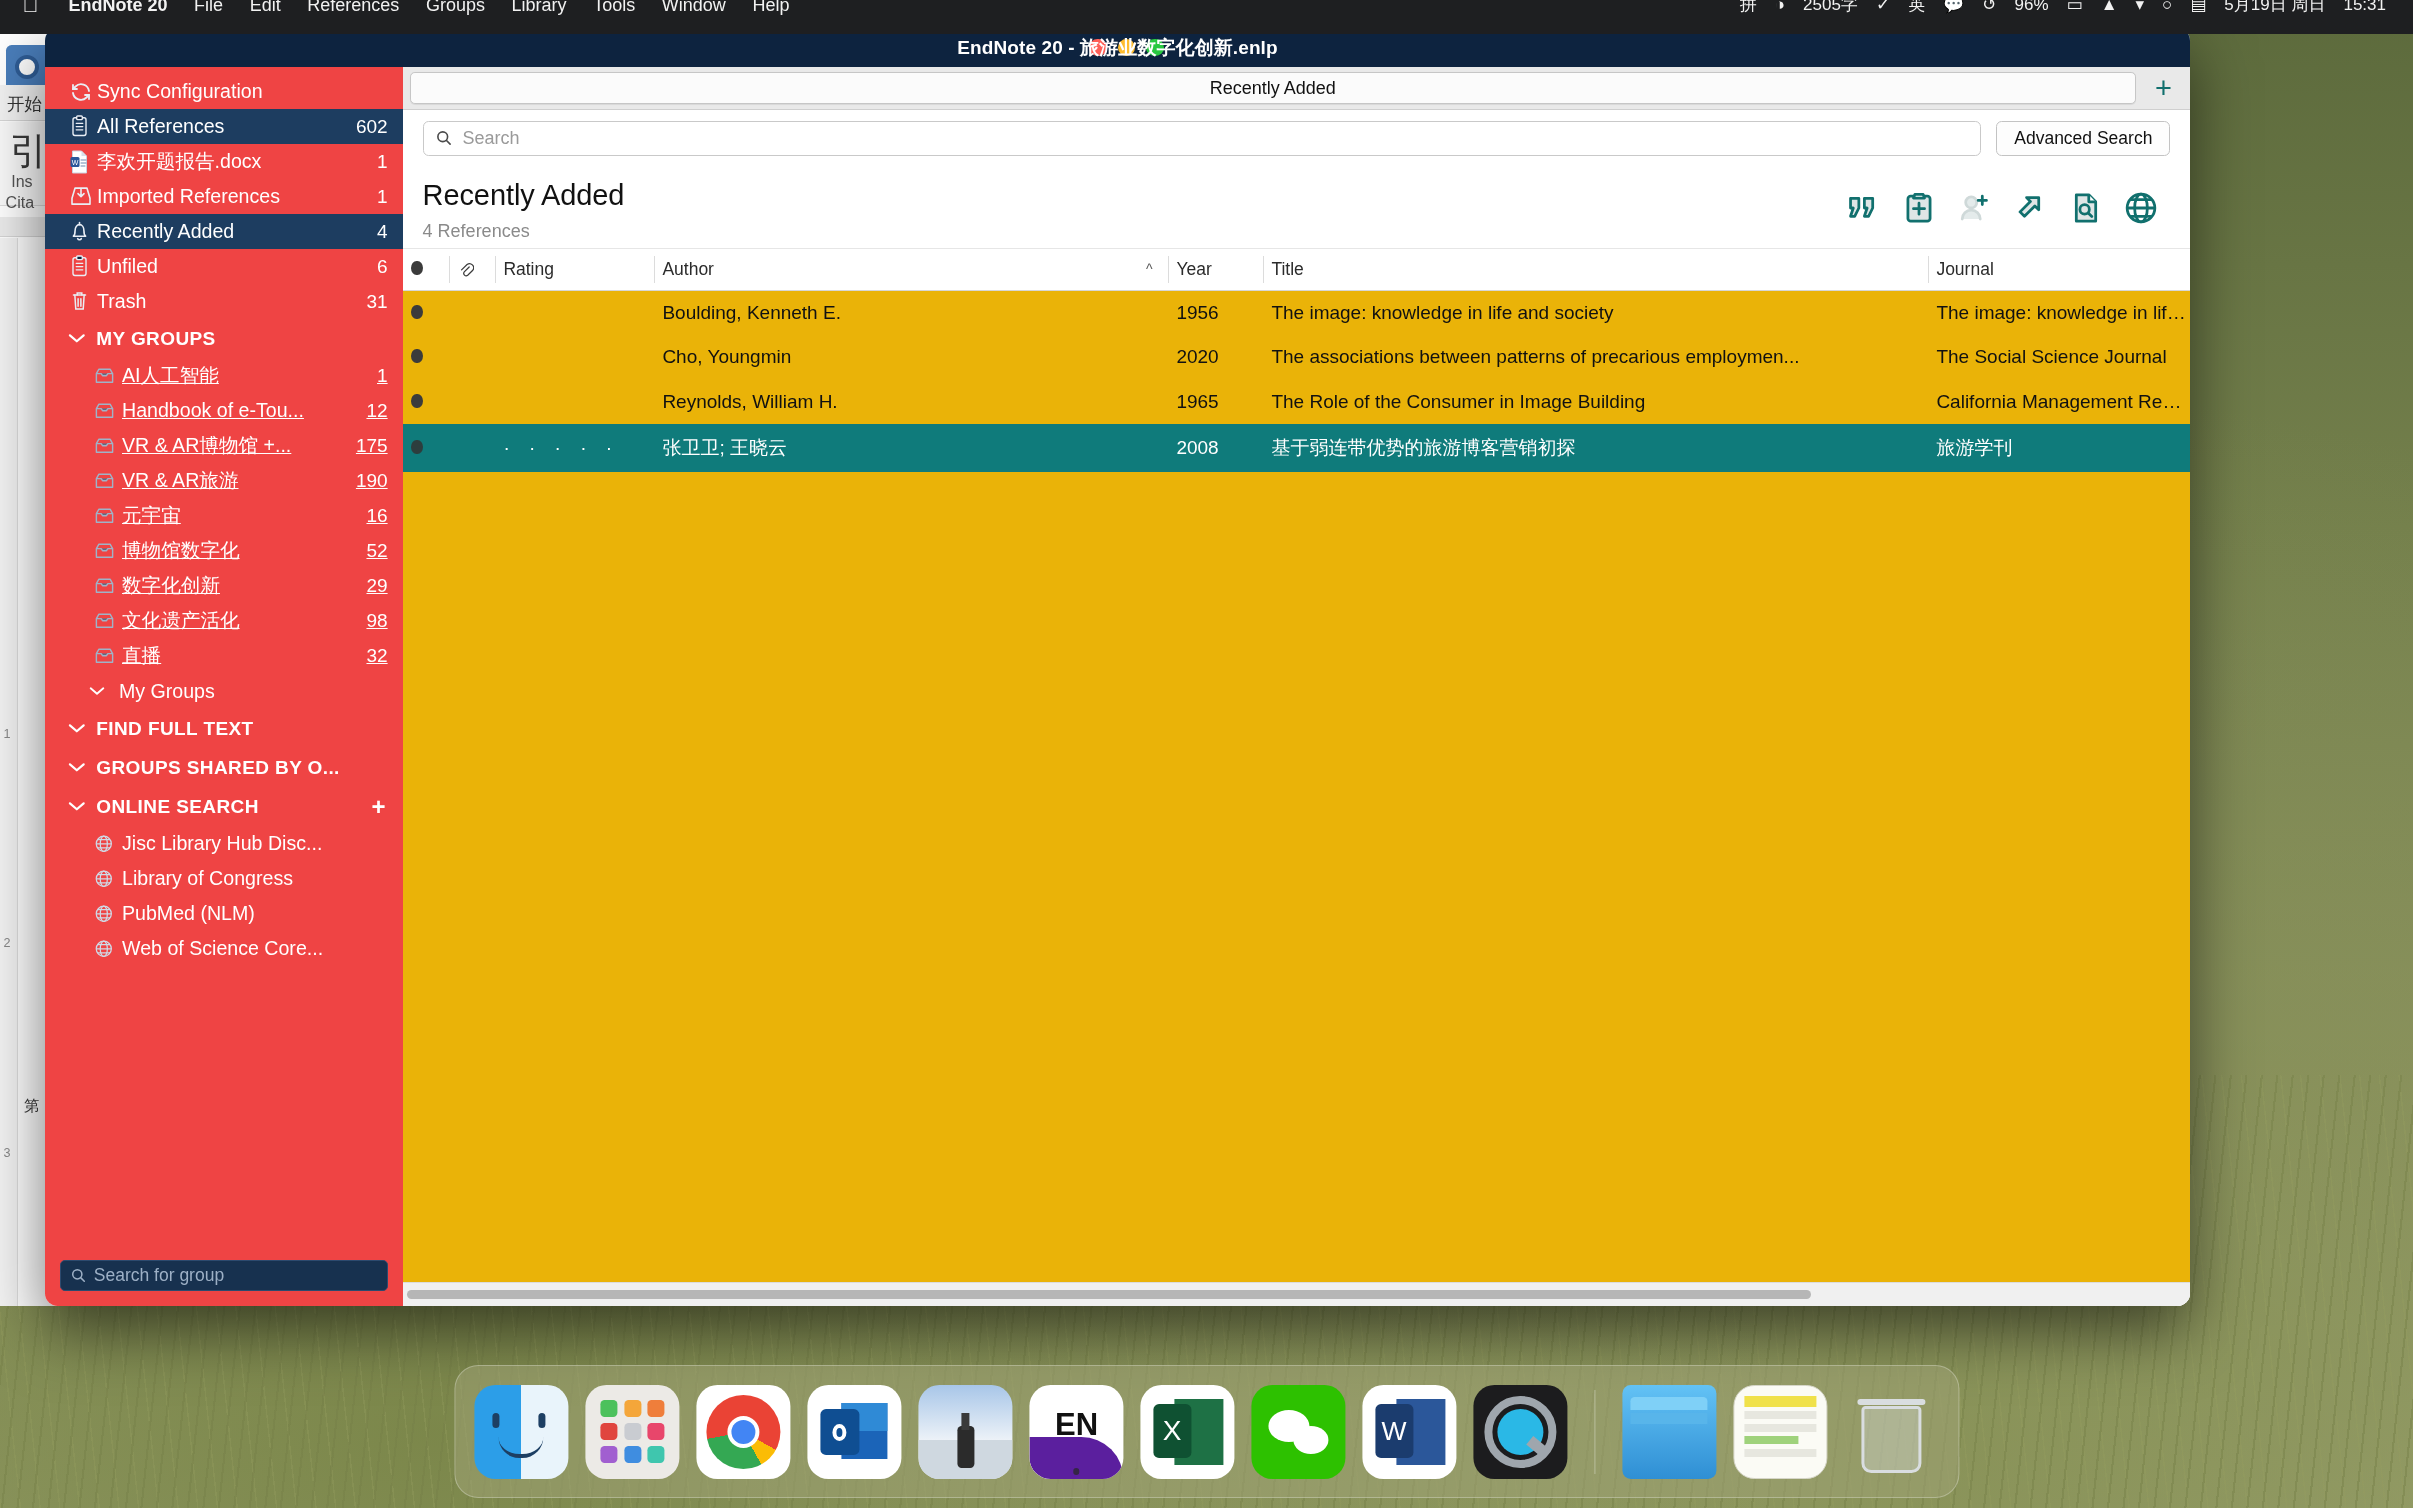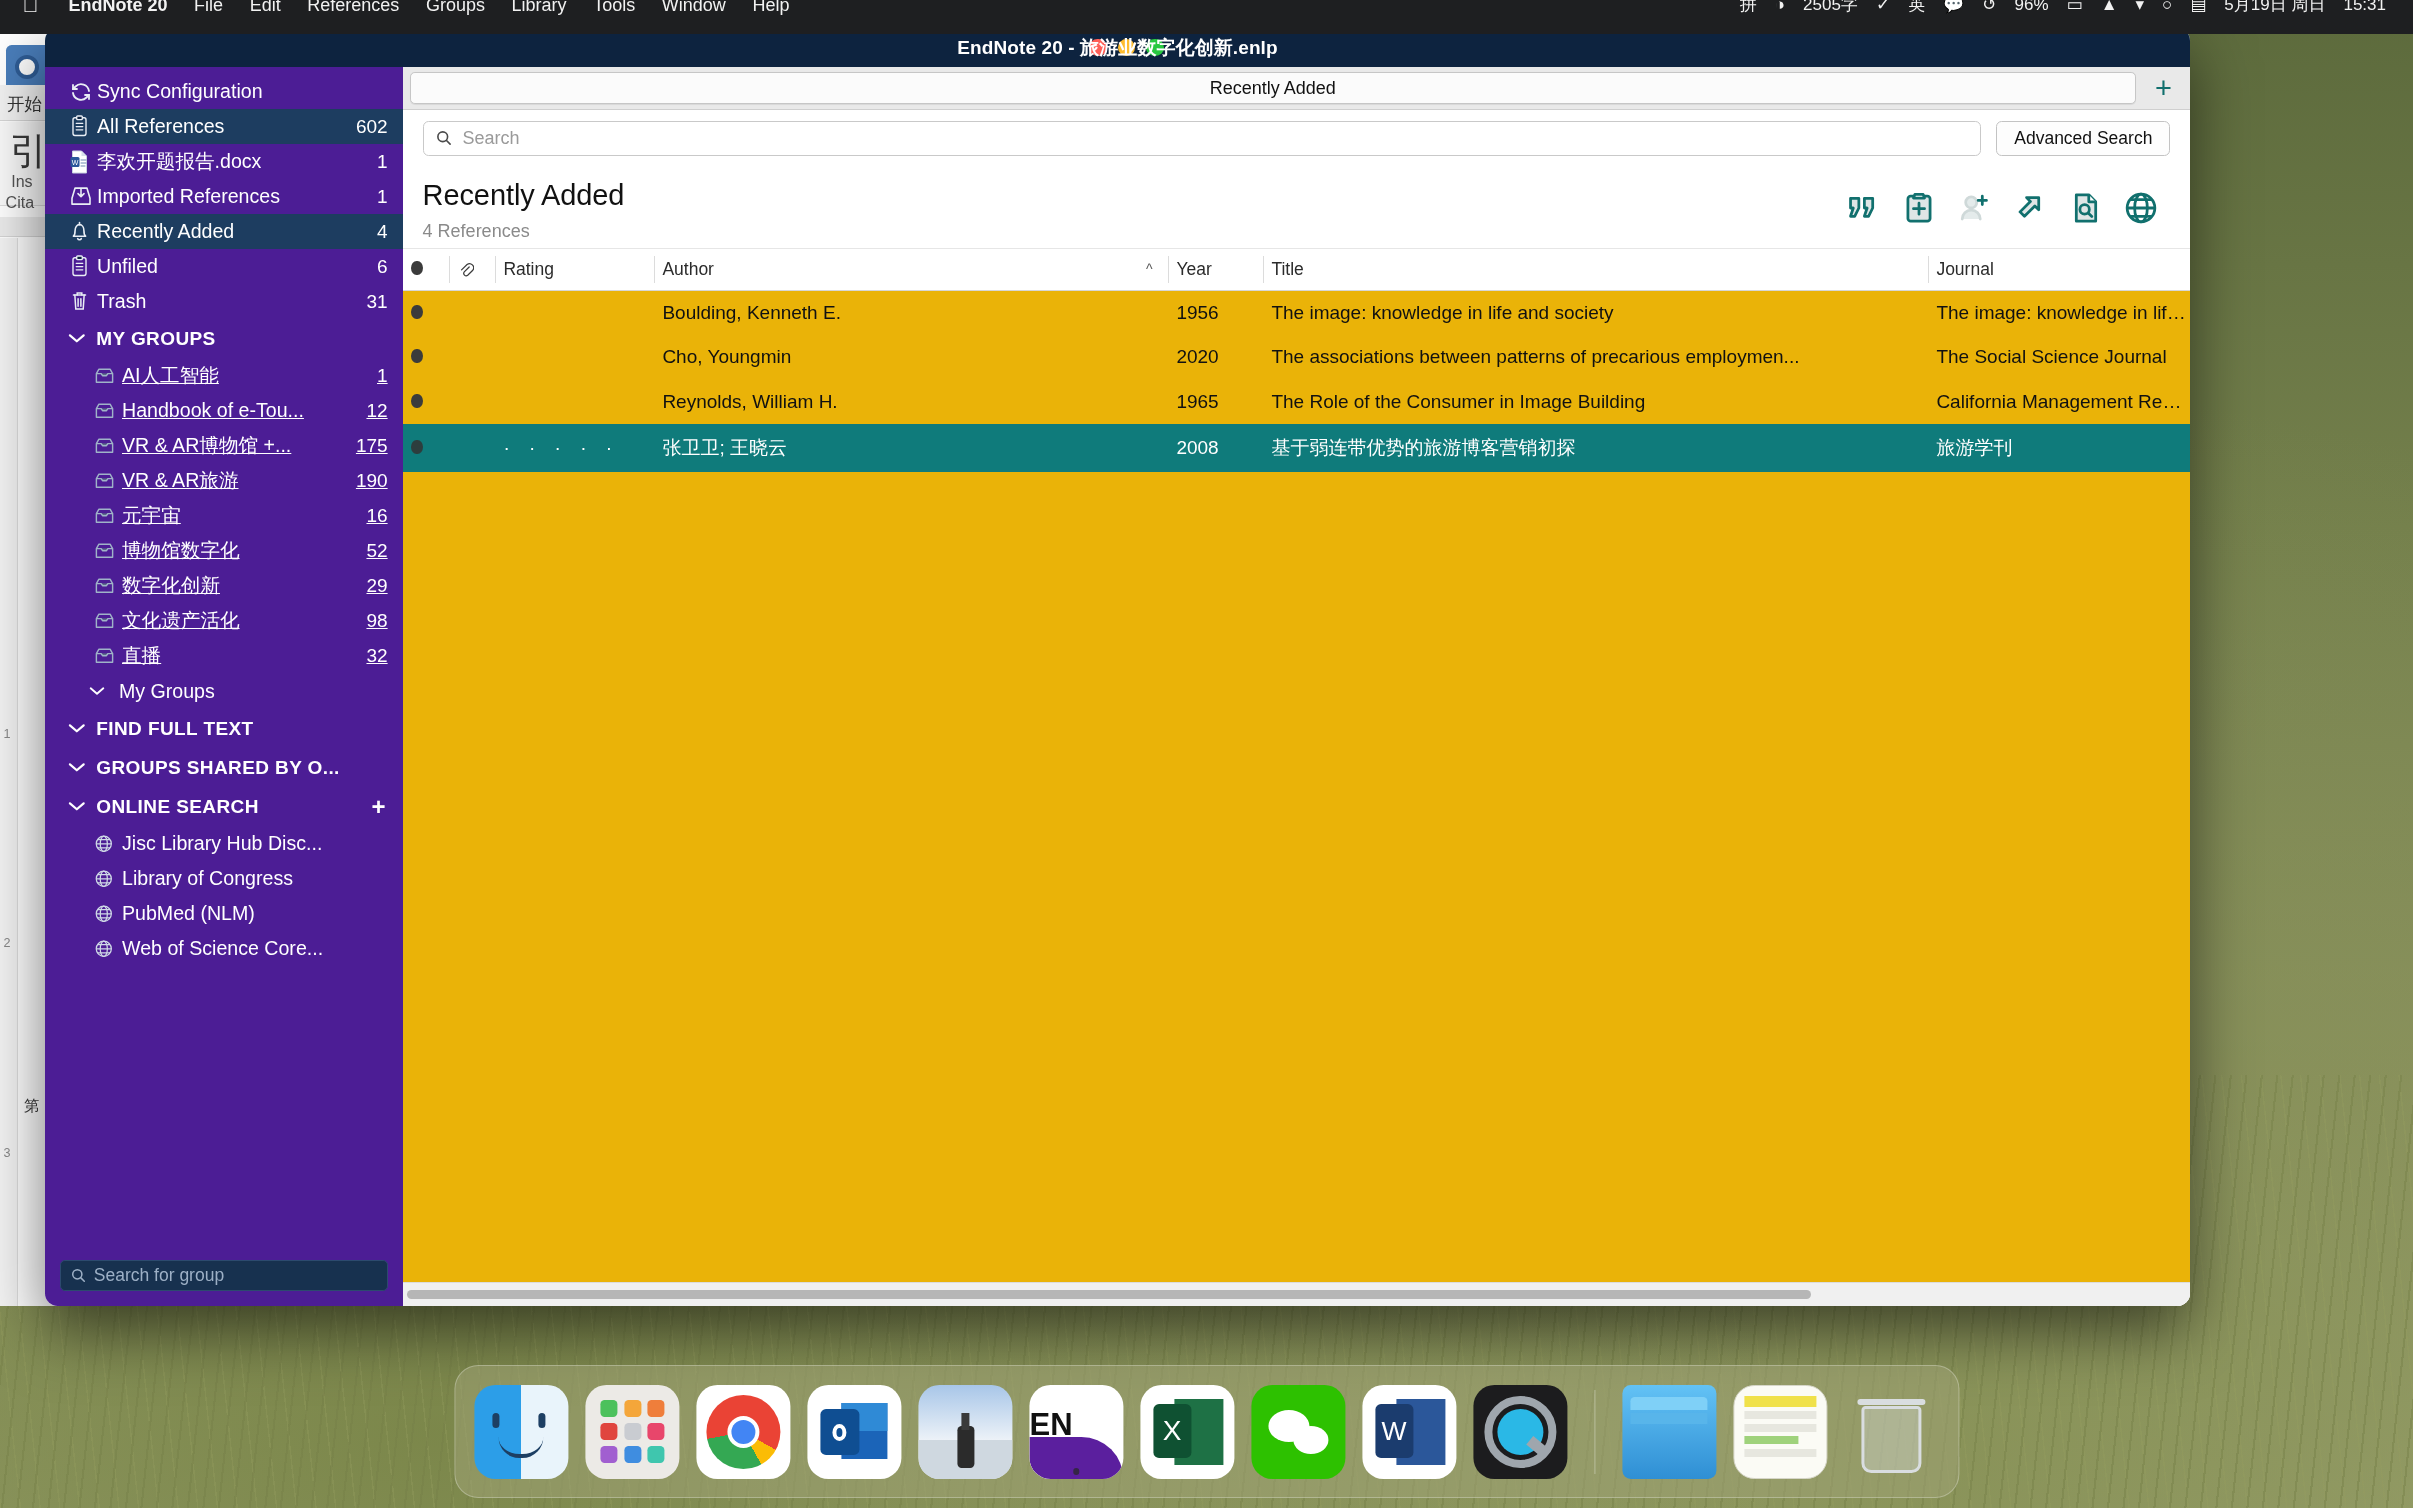--- a/index.html
+++ b/index.html
@@ -105,21 +105,21 @@
   .tl.yellow { background: #febc2e; }
   .tl.green { background: #28c840; }
   .win-title {
     position: absolute; left: 0; right: 0; text-align: center;
     color: #ffffff; font-size: 19px; font-weight: bold; letter-spacing: 0.1px;
   }
   .body-row { flex: 1; display: flex; min-height: 0; }
 
   
   .sidebar {
-    width: 358px; flex: 0 0 358px; background: #4c1d95; color: #ffffff;
+    width: 358px; flex: 0 0 358px; background: #ef4444; color: #ffffff;
     display: flex; flex-direction: column; position: relative;
   }
   .sb-scroll { flex: 1; overflow: hidden; padding-top: 7px; }
   .sb-row {
     display: flex; align-items: center; height: 35px; padding: 0 15.4px 0 24px;
     font-size: 19.6px; white-space: nowrap; position: relative;
   }
   .sb-row.selected { background: #1d3d60; }
   .sb-row .ico {
     width: 28px; flex: 0 0 28px; display: flex; align-items: center; justify-content: flex-start;
@@ -760,21 +760,21 @@
     <div style="position:absolute;left:12.6px;top:24px;width:39px;height:46px;border-radius:5.6px;background:#0f4e92"></div>
     <div style="position:absolute;left:25px;top:39px;width:14px;height:17px;border-radius:50%;border:4.9px solid #fff"></div>
   </div>
   <div class="dockicon" style="background:linear-gradient(#a8c6e8,#eef3f8 60%,#dfe7ef)">
     <div style="position:absolute;left:0;bottom:0;width:94px;height:39px;background:#cfd8e0"></div>
     <div style="position:absolute;left:39px;top:41px;width:17px;height:42px;border-radius:4.2px;background:#2b2b2b"></div>
     <div style="position:absolute;left:43px;top:28px;width:8.4px;height:17px;background:#3a3a3a"></div>
   </div>
   <div class="dockicon" style="background:#fff">
     <div style="position:absolute;left:0;bottom:0;width:94px;height:42px;background:#5b1f9e;border-radius:0 42px 0 21px"></div>
-    <div style="position:absolute;left:0;top:22.3px;width:94px;text-align:left;font-size:31px;font-weight:bold;color:#111;font-family:'Liberation Sans',sans-serif">EN</div>
+    <div style="position:absolute;left:0;top:22.3px;width:94px;text-align:center;font-size:31px;font-weight:bold;color:#111;font-family:'Liberation Sans',sans-serif">EN</div>
     <div class="running-dot"></div>
   </div>
   <div class="dockicon" style="background:#fff">
     <div style="position:absolute;left:34px;top:14px;width:49px;height:66px;background:#1e7145"></div>
     <div style="position:absolute;left:12.6px;top:19.6px;width:38px;height:54px;border-radius:5.6px;background:#0f5132"></div>
     <div style="position:absolute;left:12.6px;top:19.6px;width:38px;height:54px;display:flex;align-items:center;justify-content:center;color:#fff;font-size:28px;font-family:'Liberation Sans',sans-serif">X</div>
   </div>
   <div class="dockicon" style="background:#2dc100">
     <div style="position:absolute;left:17px;top:25px;width:41px;height:32px;border-radius:50%;background:#fff"></div>
     <div style="position:absolute;left:42px;top:41px;width:35px;height:28px;border-radius:50%;background:#fff"></div>

